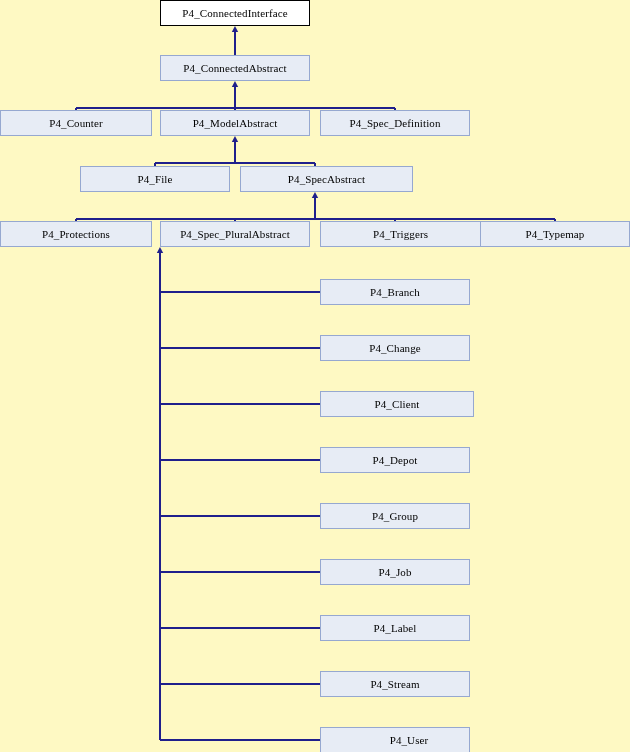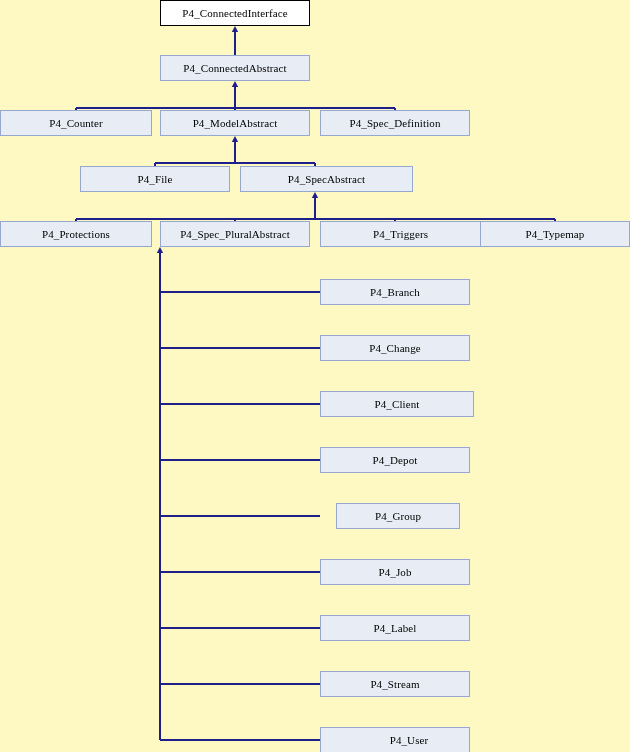--- a/index.html
+++ b/index.html
@@ -124,21 +124,21 @@
     </div>
     <div class="node" style="left: 320px; top: 335px; width: 150px;">
       <span class="node-label">P4_Change</span>
     </div>
     <div class="node" style="left: 320px; top: 391px; width: 154px; align-items: center;">
       <span class="node-label">P4_Client</span>
     </div>
     <div class="node" style="left: 320px; top: 447px; width: 150px;">
       <span class="node-label">P4_Depot</span>
     </div>
-    <div class="node" style="left: 320px; top: 503px; width: 124px; margin-left: 16px;">
+    <div class="node" style="left: 320px; top: 503px; width: 150px;">
       <span class="node-label">P4_Group</span>
     </div>
     <div class="node" style="left: 320px; top: 559px; width: 150px;">
       <span class="node-label">P4_Job</span>
     </div>
     <div class="node" style="left: 320px; top: 615px; width: 150px;">
       <span class="node-label">P4_Label</span>
     </div>
     <div class="node" style="left: 320px; top: 671px; width: 150px;">
       <span class="node-label">P4_Stream</span>

